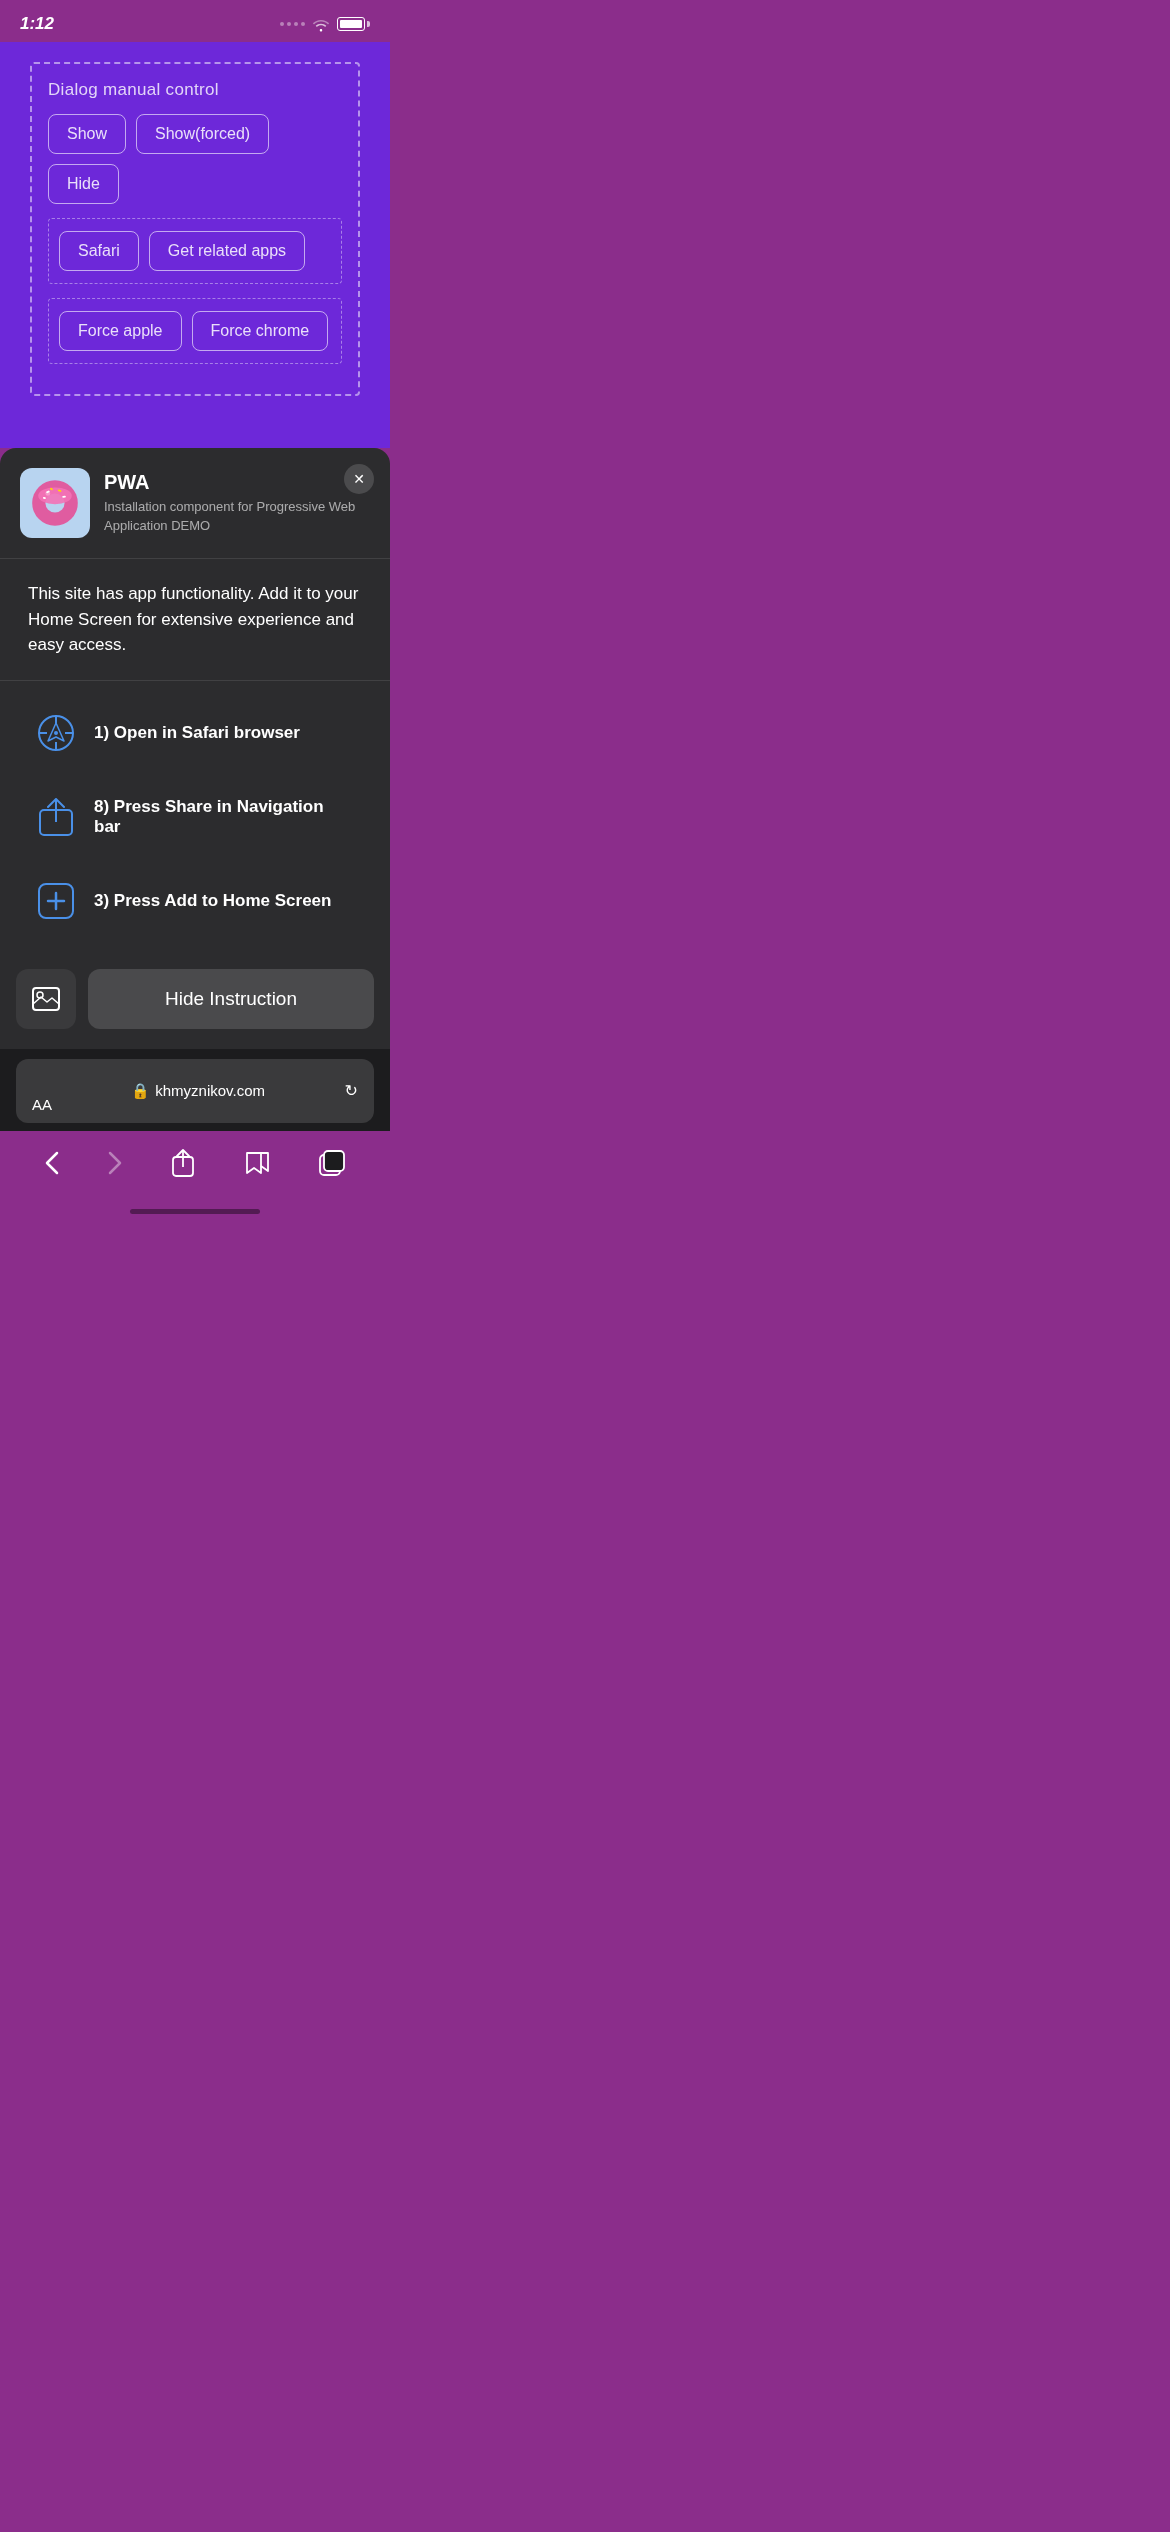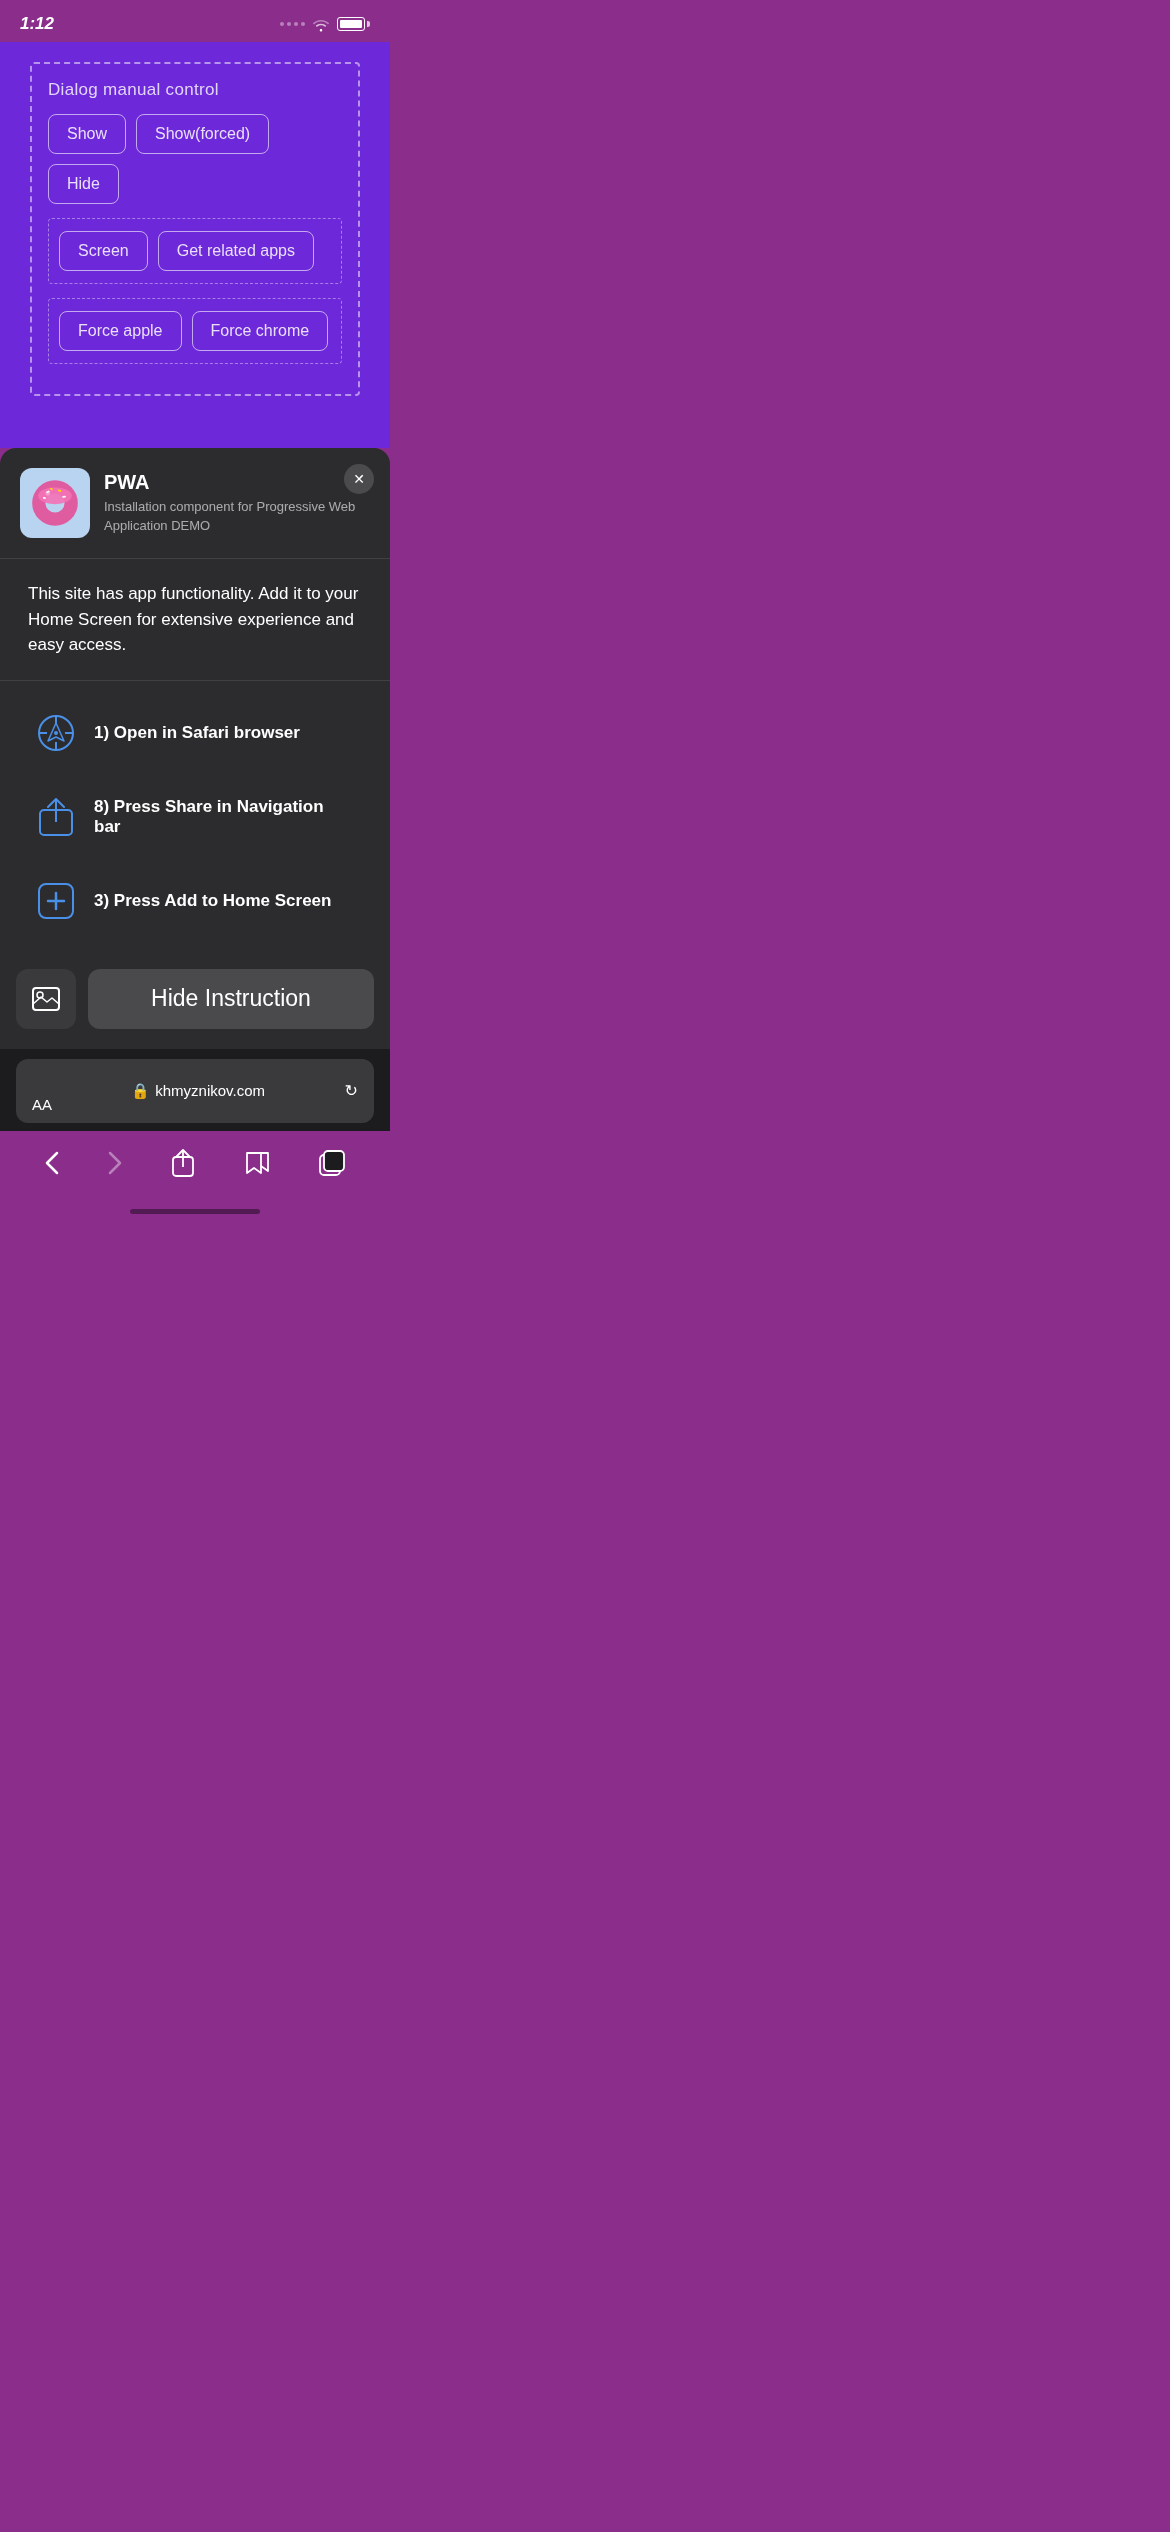--- a/index.html
+++ b/index.html
@@ -265,21 +265,21 @@
       border-radius: 12px;
       height: 60px;
       display: flex;
       align-items: center;
       justify-content: center;
       cursor: pointer;
       border: none;
     }
 
     .hide-instruction-btn span {
-      font-size: 23px;
+      font-size: 19px;
       font-weight: 500;
       color: white;
       font-family: inherit;
     }
 
     
     .browser-bar {
       background: #1C1C1E;
       padding: 10px 16px 8px;
     }
@@ -377,21 +377,21 @@
   <div class="dialog-control-box">
     <div class="dialog-control-title">Dialog manual control</div>
 
     <div class="button-row">
       <button class="dialog-btn">Show</button>
       <button class="dialog-btn">Show(forced)</button>
       <button class="dialog-btn">Hide</button>
     </div>
 
     <div class="button-row sub-box">
-      <button class="dialog-btn">Screen</button>
+      <button class="dialog-btn">Safari</button>
       <button class="dialog-btn">Get related apps</button>
     </div>
 
     <div class="button-row sub-box">
       <button class="dialog-btn">Force apple</button>
       <button class="dialog-btn">Force chrome</button>
     </div>
   </div>
 </div>
 

